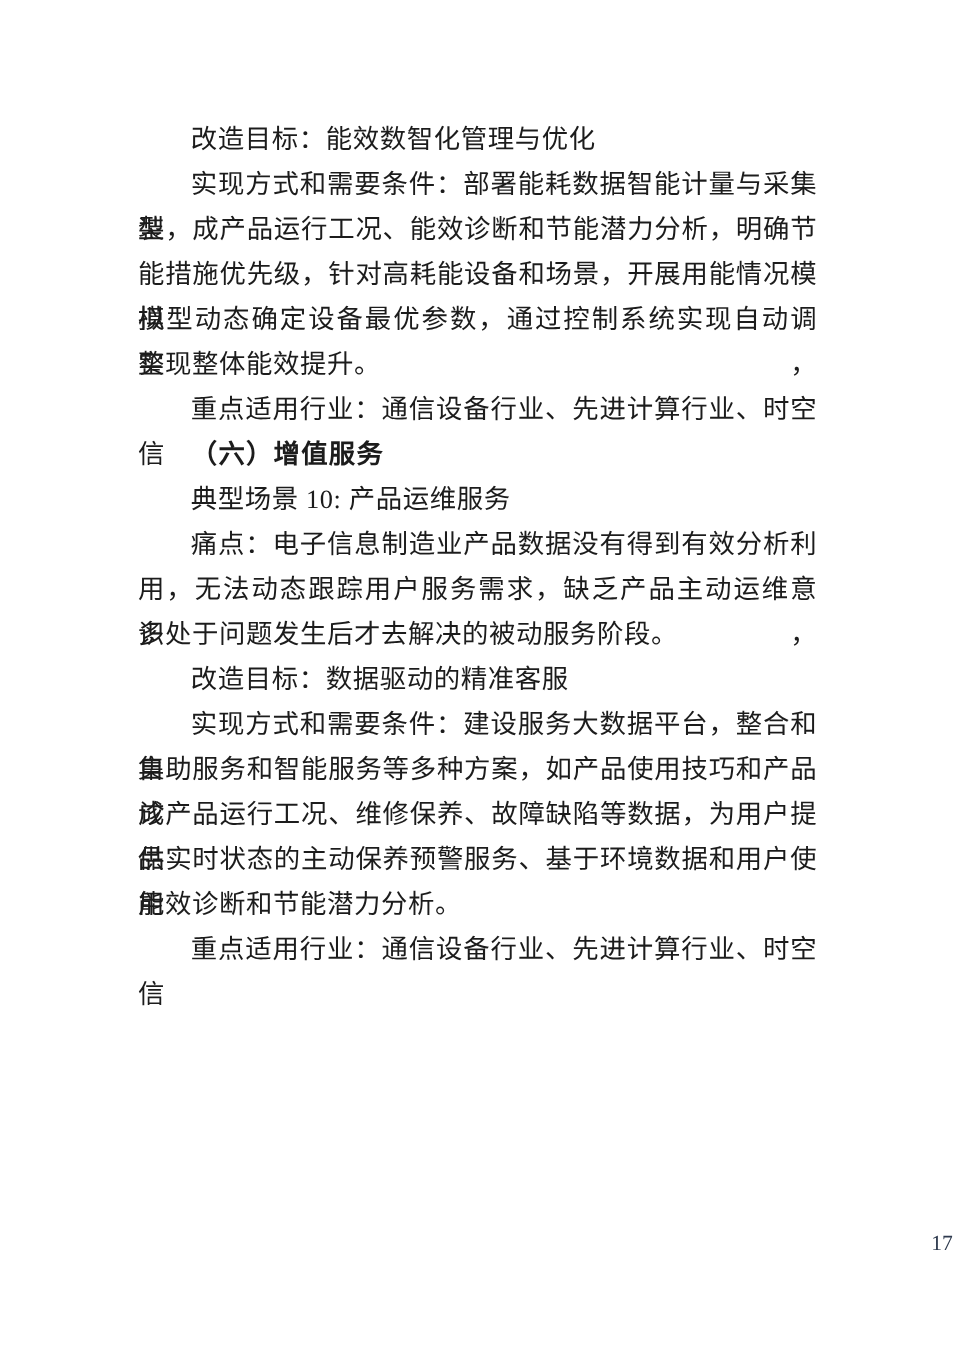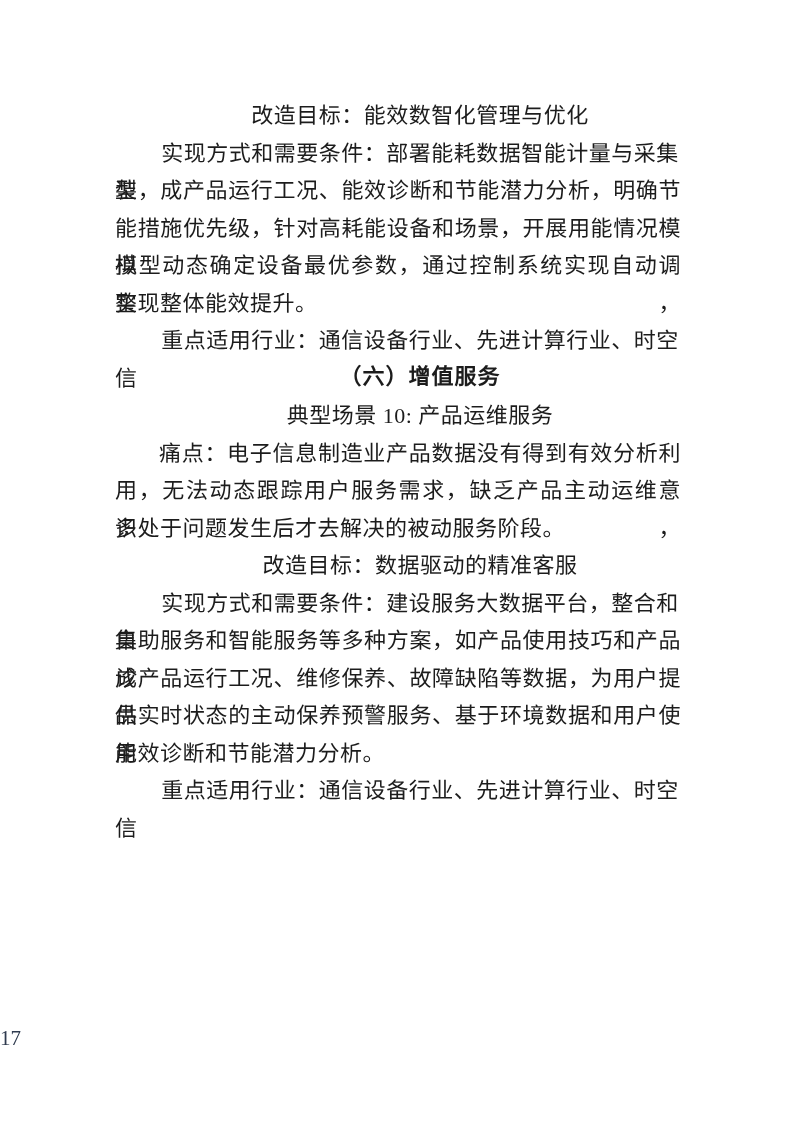--- a/index.html
+++ b/index.html
@@ -32,34 +32,33 @@
   }
   
   .j {
     white-space: normal;
     text-align: justify;
     text-align-last: justify;
   }
   
   .ind {
     text-indent: 44px;
-    text-align: center;
   }
   .heading {
-    font-family: Liberation Mono, monospace;
+    font-family: Liberation Sans, sans-serif;
     font-weight: bold;
     letter-spacing: 1px;
   }
   .footer {
     position: absolute;
     left: 0;
     top: 1026px;
     width: 100%;
-    text-align: left;
-    font-size: 21px;
+    text-align: right;
+    font-size: 18px;
     color: #2e3a4e;
     font-family: "Liberation Serif", "DejaVu Serif", serif;
   }
 </style>
 </head>
 <body>
 
 <div class="page">
   <div class="content">
     <div class="line ind">改造目标：能效数智化管理与优化</div>

